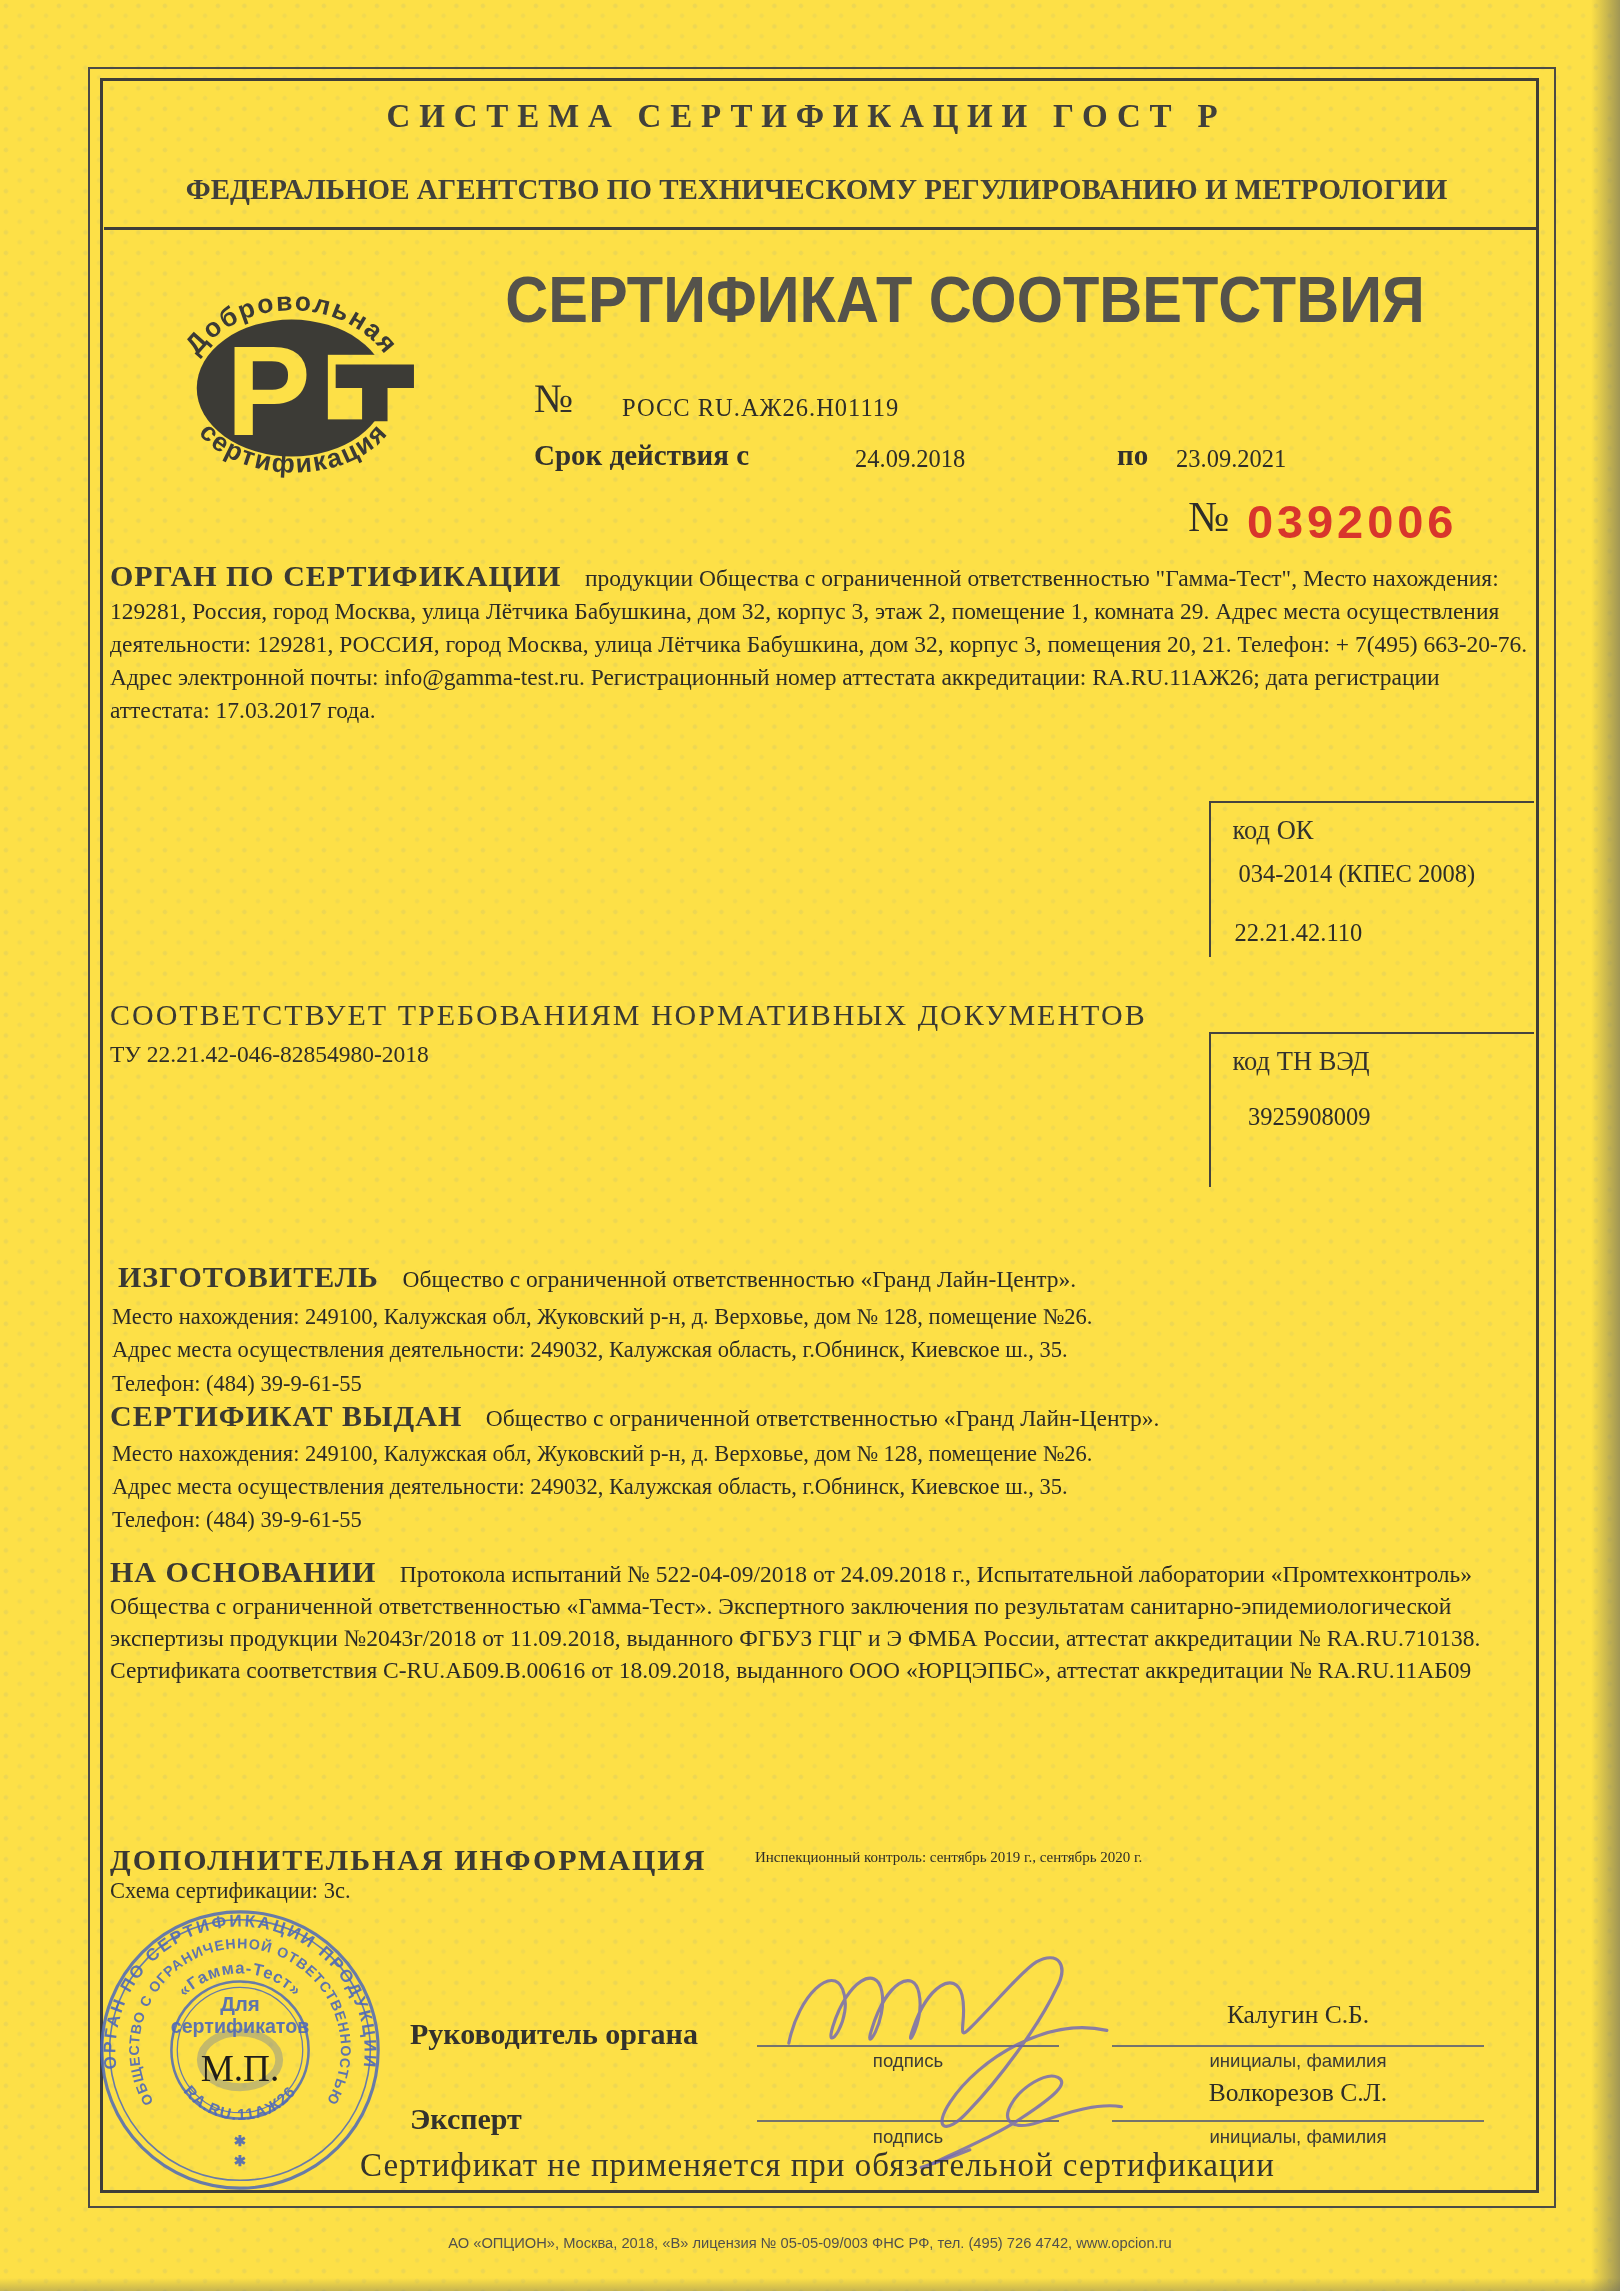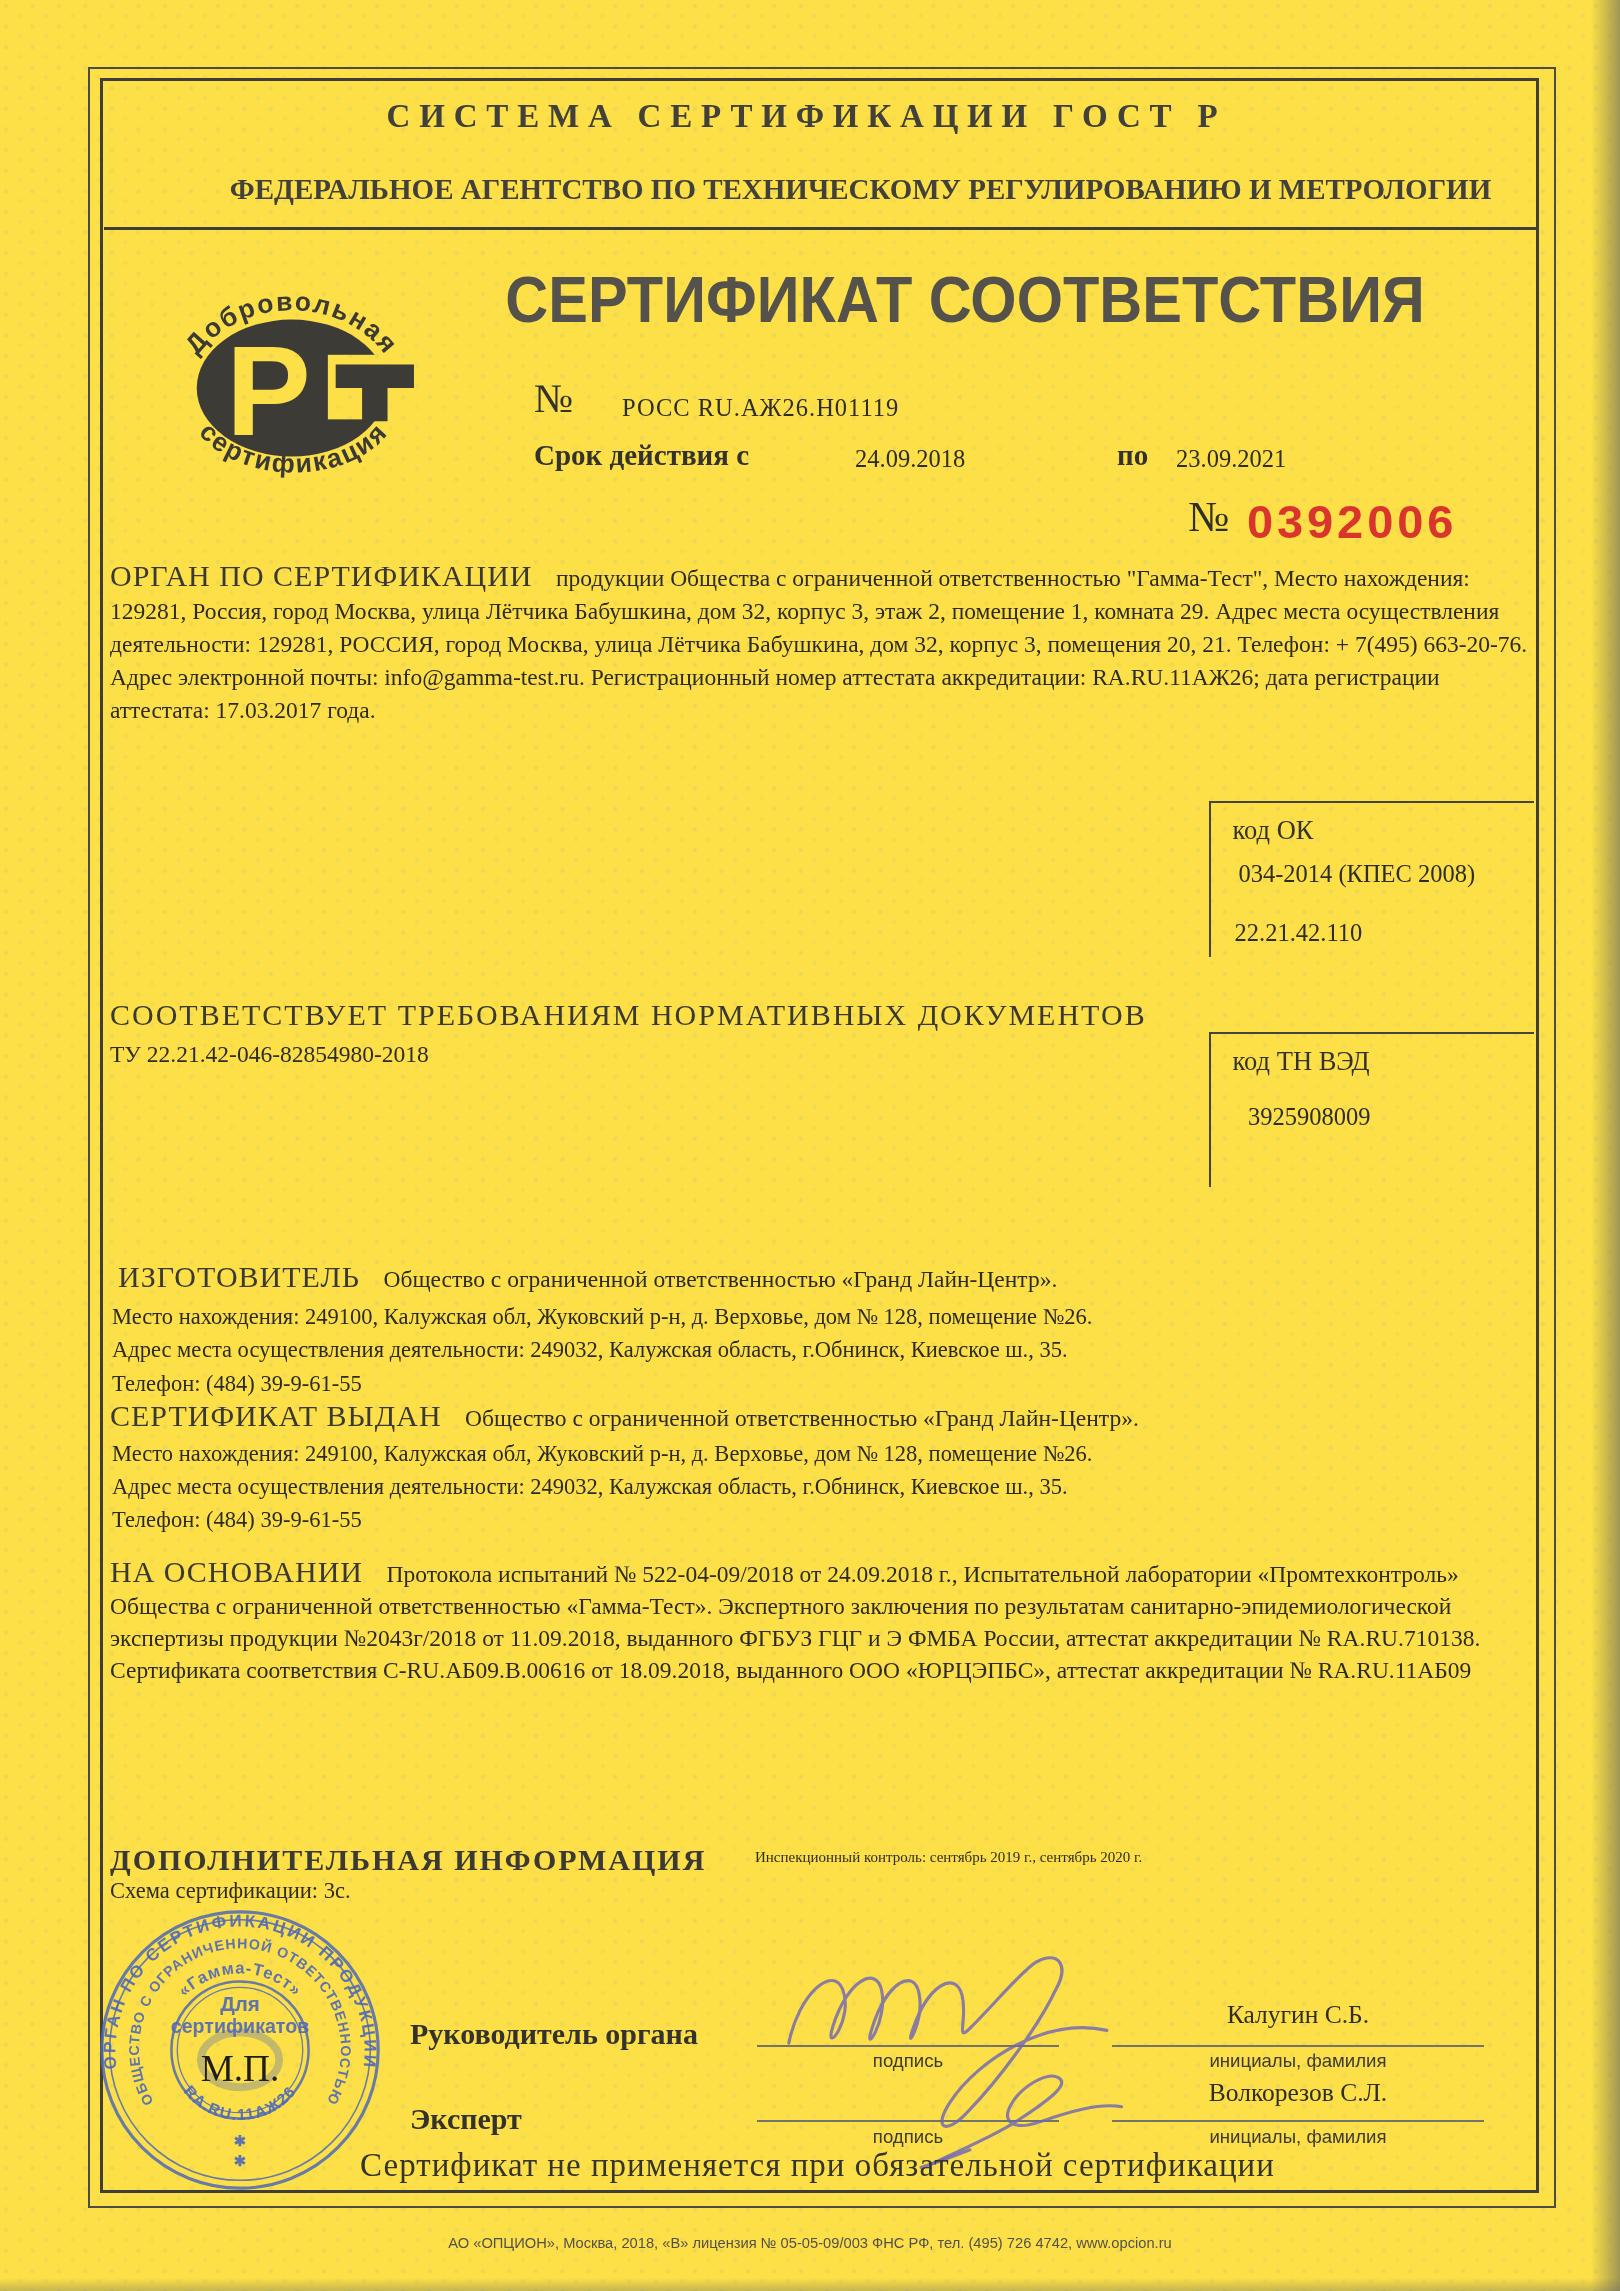--- a/index.html
+++ b/index.html
@@ -14,35 +14,35 @@
     background:linear-gradient(to right, rgba(90,95,100,0), rgba(84,90,96,.55));}
   .edge-bottom{position:absolute;left:0;bottom:0;width:100%;height:13.7px;
     background:linear-gradient(to bottom, rgba(90,95,100,0), rgba(84,90,96,.35));}
   .abs{position:absolute;}
   .frame-outer{left:88px;top:67px;width:1464px;height:2137px;border:2px solid #4c4b46;}
   .frame-inner{left:100px;top:78px;width:1433px;height:2109px;border:3.9px solid #3f3e39;}
   .hdr-divider{left:104px;top:227px;width:1433px;height:2.9px;background:#3f3e39;}
   .hdr1{left:101px;top:98px;width:1411px;text-align:center;font-weight:700;font-size:33px;
         letter-spacing:8.8px;color:#41403a;}
   .hdr2{left:101px;top:173px;width:1431px;text-align:center;font-weight:700;font-size:29px;
-        letter-spacing:0px;color:#41403a;margin-left:44px;}
+        letter-spacing:0px;color:#41403a;}
   .doc-title{left:431px;top:263px;width:1068px;text-align:center;font-family:"Liberation Sans",sans-serif;
         font-weight:700;font-size:64px;color:#54524b;transform:scaleX(.93);transform-origin:center;
         letter-spacing:0px;white-space:nowrap;}
   .no-label{left:534px;top:374px;font-size:41px;color:#33322d;}
   .no-value{left:622px;top:394px;font-size:24.5px;letter-spacing:1px;color:#2e2d28;}
   .val-label{left:534px;top:439px;font-weight:700;font-size:29px;color:#33322d;}
   .val-from{left:855px;top:445px;font-size:24.5px;}
   .val-to-label{left:1117px;top:439px;font-weight:700;font-size:29px;color:#33322d;}
   .val-to{left:1176px;top:445px;font-size:24.5px;}
   .blank-no-label{left:1188px;top:492px;font-size:43px;color:#2f2e29;}
   .blank-no-value{left:1247px;top:494px;font-family:"Liberation Sans",sans-serif;font-weight:700;
         font-size:47px;letter-spacing:3.9px;color:#d8362c;}
   .sec{line-height:33px;font-size:23.5px;color:#2c2b27;}
-  .sec-h{font-weight:400;font-size:30px;letter-spacing:1px;color:#3a3933;margin-right:23.5px;}
+  .sec-h{font-weight:700;font-size:30px;letter-spacing:1px;color:#3a3933;margin-right:23.5px;}
   .org-sec{left:110px;top:559px;width:1427px;}
   .prod-sec{left:110px;top:766px;width:1103px;}
   .prod-sec .line, .mini-line{font-size:23px;line-height:27.4px;margin:5.9px 0 0 0;}
   .codebox{border-top:2px solid #45443f;border-left:2px solid #45443f;}
   .codebox-ok{left:1209px;top:801px;width:323px;height:154px;}
   .codebox-tnved{left:1209px;top:1032px;width:323px;height:153px;}
   .cb-label{position:absolute;left:21.6px;top:11.8px;font-size:26.5px;color:#33322d;}
   .cb-v1{position:absolute;left:27.4px;top:57px;font-size:24.5px;}
   .cb-v2{position:absolute;left:23.5px;top:116px;font-size:24.5px;}
   .cb-single{position:absolute;left:37px;top:69px;font-size:24.5px;}

